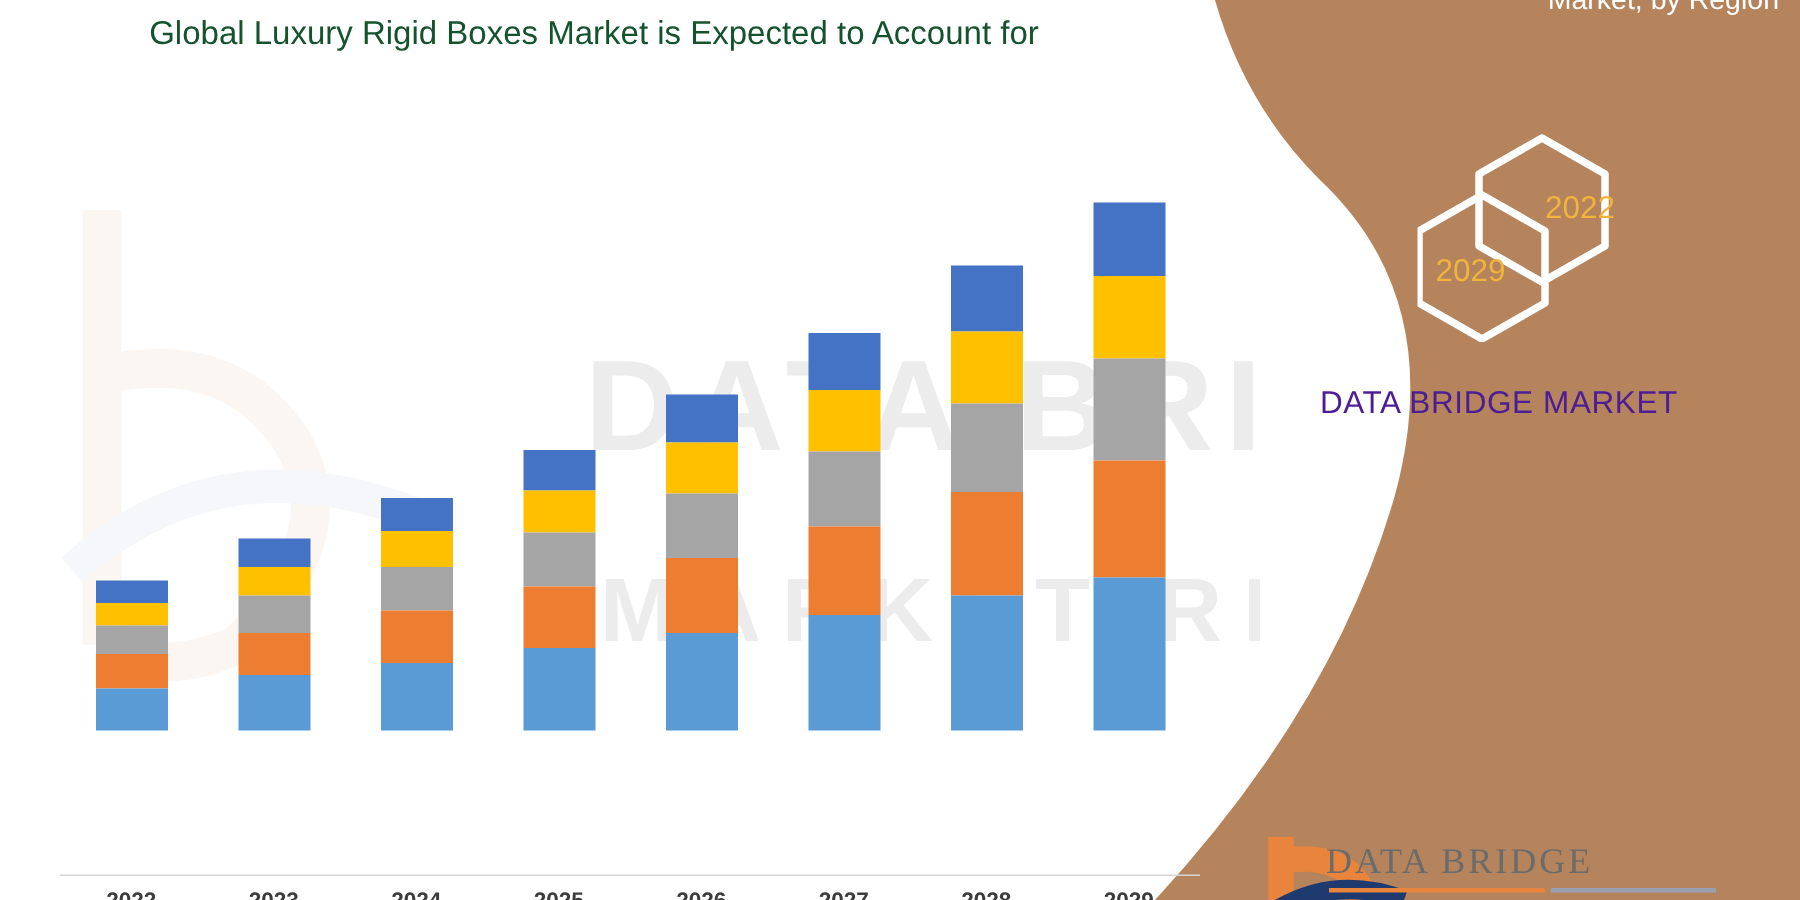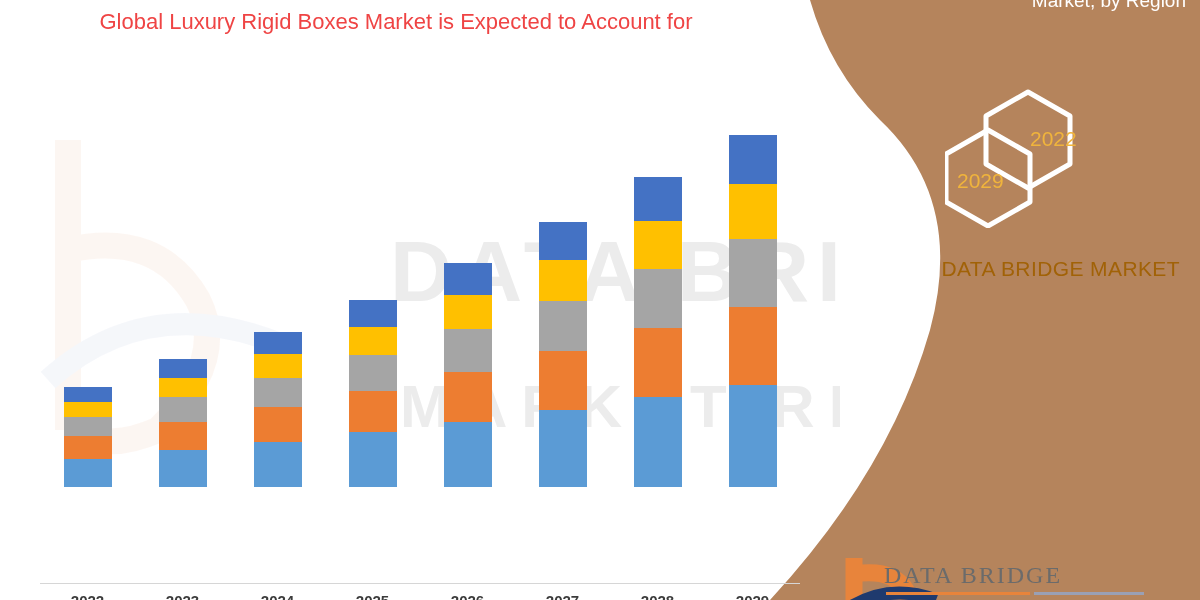--- a/index.html
+++ b/index.html
@@ -41,37 +41,37 @@
   .panel-heading .ln{display:block;}
 
   .hexwrap{position:absolute;left:945px;top:88px;width:170px;height:140px;}
   .hex-label{
     position:absolute;color:#f0b43c;font-size:21px;font-weight:400;
   }
   .hex-label.a{left:1030px;top:127px;}
   .hex-label.b{left:957px;top:169px;}
 
   .brand{
-    position:absolute;left:880px;top:255px;width:300px;text-align:right;
-    color:#a16207;font-size:21px;line-height:28px;letter-spacing:.4px;
+    position:absolute;left:880px;top:255px;width:300px;text-align:left;
+    color:#4c1d95;font-size:21px;line-height:28px;letter-spacing:.4px;
   }
   .brand .ln{display:block;}
 
   .logo{position:absolute;left:840px;top:556px;width:330px;height:60px;}
   .logo-text{
     position:absolute;left:884px;top:562px;color:#6b6b6b;
     font-size:24px;letter-spacing:2px;font-family:"Liberation Serif", serif;
   }
   .logo-rule{position:absolute;left:886px;top:592px;width:144px;height:3px;background:#e8843b;}
   .logo-rule2{position:absolute;left:1034px;top:592px;width:110px;height:3px;background:#9aa0b4;}
 
   
   .title{
     position:absolute;left:46px;top:6px;width:700px;text-align:center;
-    color:#ef4444;font-size:22px;line-height:31px;
+    color:#14532d;font-size:22px;line-height:31px;
   }
   .title .ln{display:block;}
 
   
   .chart{position:absolute;left:0;top:96px;width:820px;height:400px;}
   .plot{position:absolute;left:40px;top:0;width:760px;height:391px;}
   .axis-line{position:absolute;left:40px;top:487px;width:760px;height:1px;background:#d6d6d6;}
   .bar{
     position:absolute;bottom:0;width:48px;display:flex;flex-direction:column;
   }

